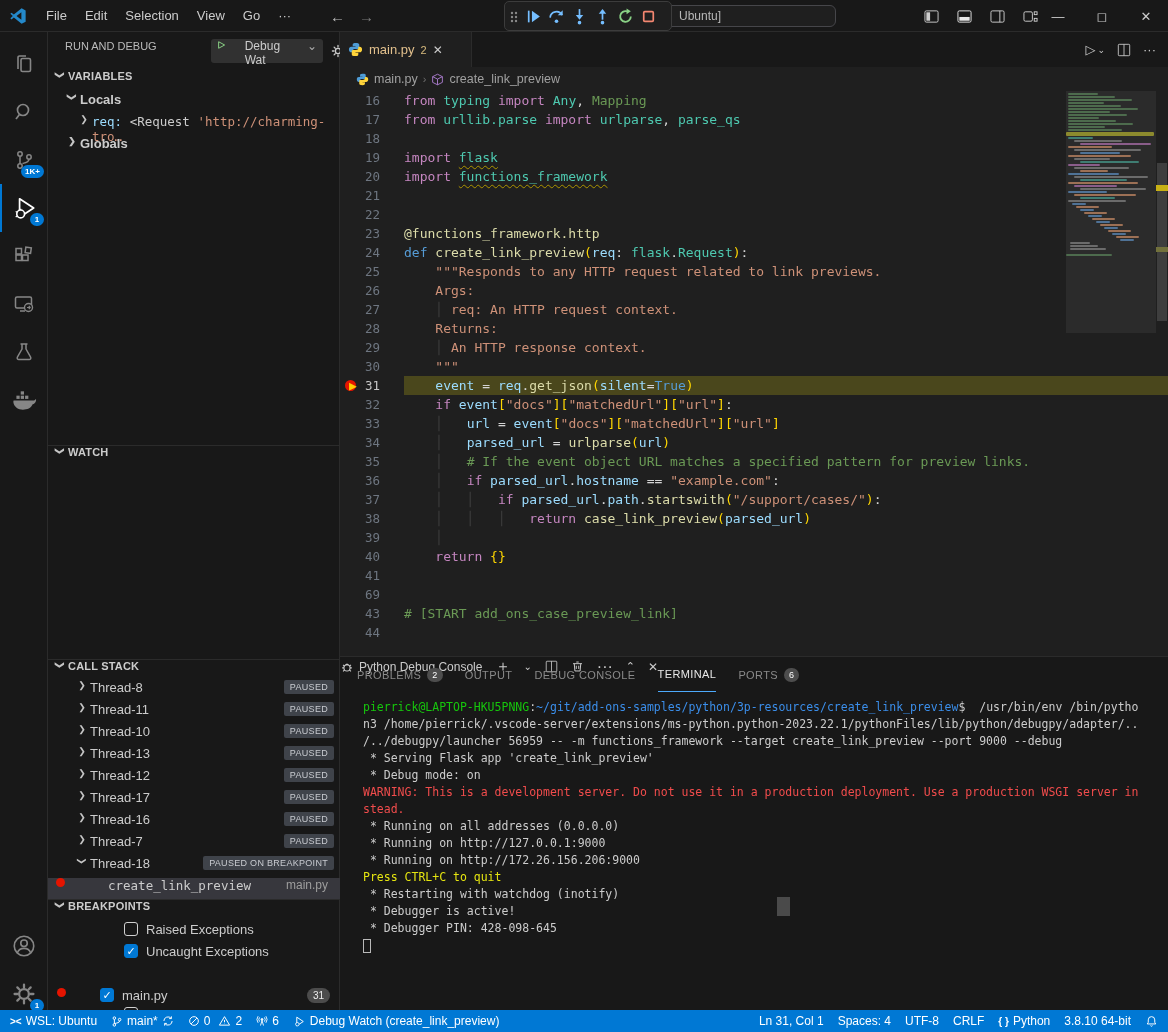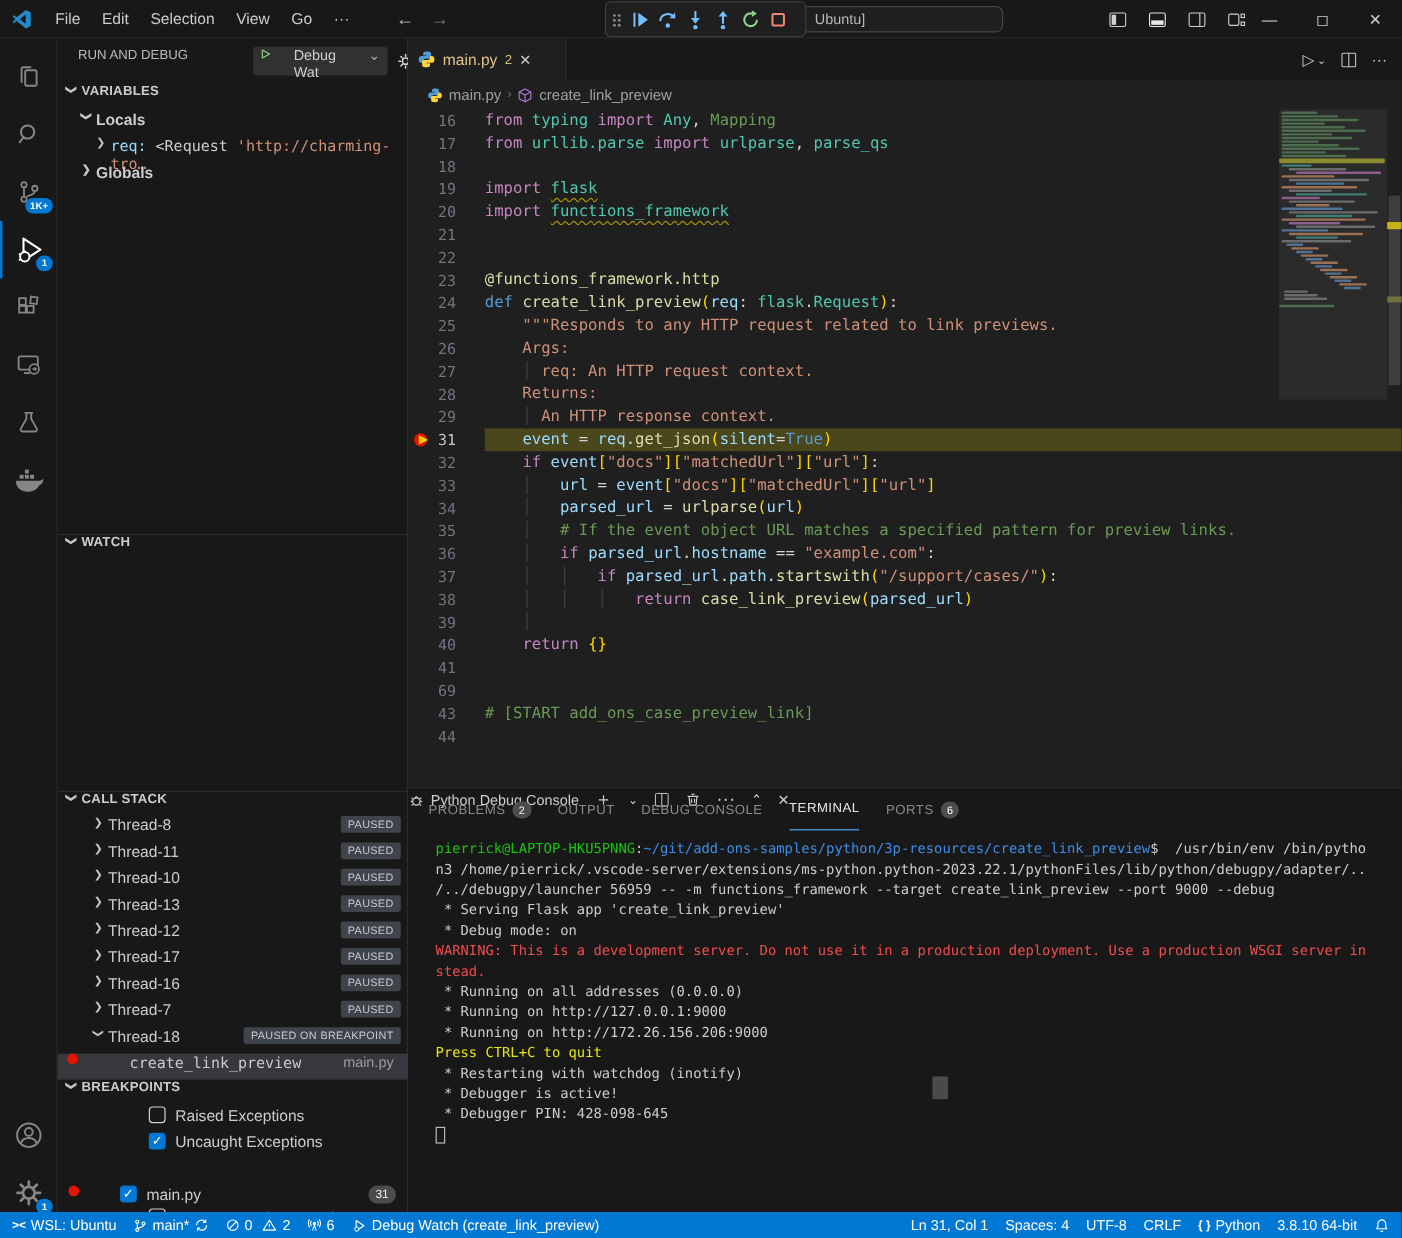--- a/index.html
+++ b/index.html
@@ -468,20 +468,24 @@
           <span class="ln">27</span>
           <span class="ct"><span class="s-guide">    │ </span><span class="s-str">req: An HTTP request context.</span></span>
         </div>
         <div class="cl">
           <span class="ln">28</span>
           <span class="ct"><span class="s-str">    Returns:</span></span>
         </div>
         <div class="cl">
           <span class="ln">29</span>
           <span class="ct"><span class="s-guide">    │ </span><span class="s-str">An HTTP response context.</span></span>
+        </div>
+        <div class="cl">
+          <span class="ln">30</span>
+          <span class="ct"><span class="s-str">    """</span></span>
         </div>
         <div class="cl cur">
           <span class="bp-glyph"></span>
           <span class="bp-arrow">▶</span>
           <span class="ln">31</span>
           <span class="ct"><span class="s-txt">    </span><span class="s-var">event</span><span class="s-txt"> = </span><span class="s-var">req</span><span class="s-txt">.</span><span class="s-fn">get_json</span><span class="s-b1">(</span><span class="s-var">silent</span><span class="s-txt">=</span><span class="s-def">True</span><span class="s-b1">)</span></span>
         </div>
         <div class="cl">
           <span class="ln">32</span>
           <span class="ct"><span class="s-txt">    </span><span class="s-kw">if</span><span class="s-txt"> </span><span class="s-var">event</span><span class="s-b1">[</span><span class="s-str">"docs"</span><span class="s-b1">][</span><span class="s-str">"matchedUrl"</span><span class="s-b1">][</span><span class="s-str">"url"</span><span class="s-b1">]</span><span class="s-txt">:</span></span>

